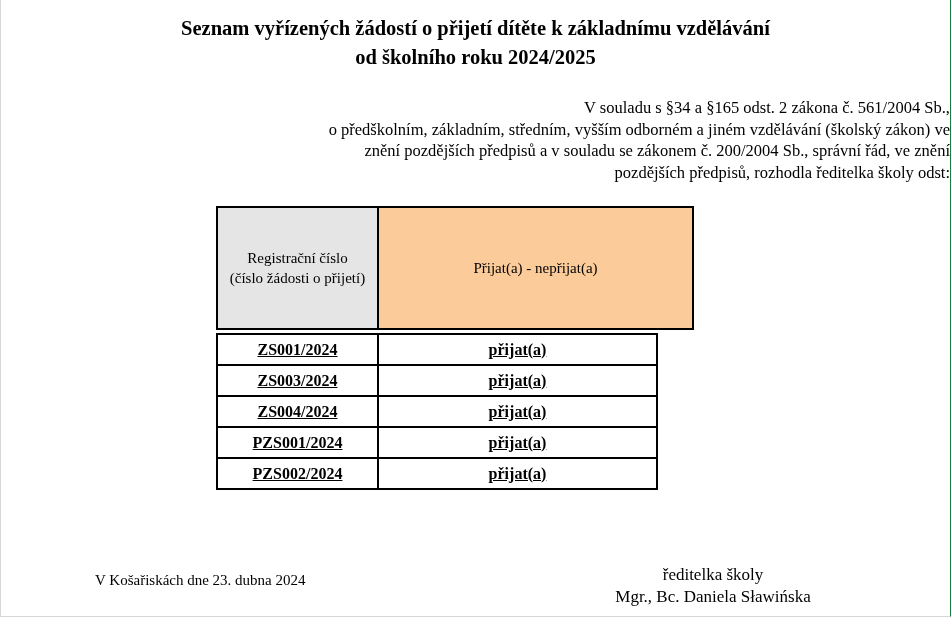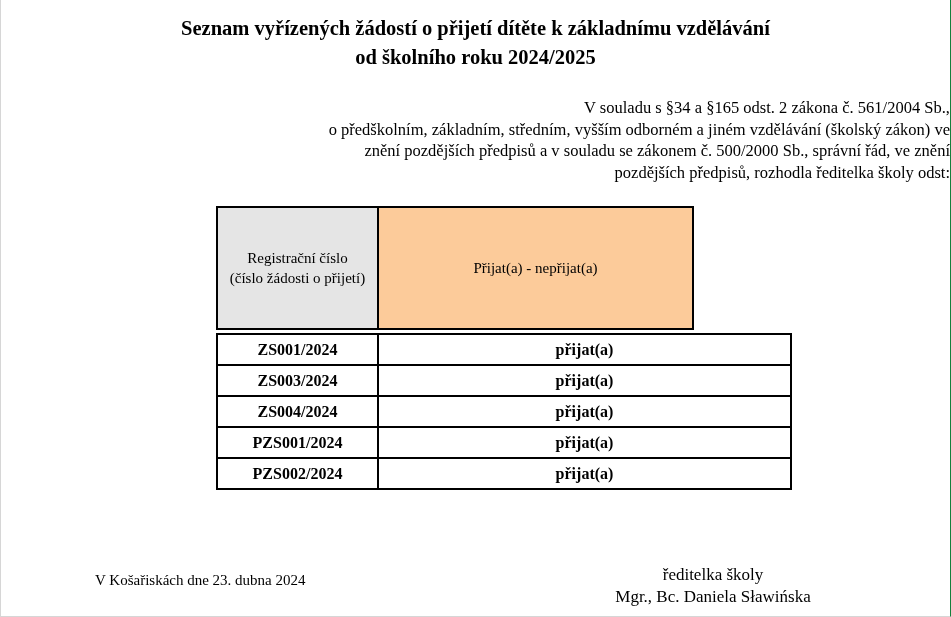--- a/index.html
+++ b/index.html
@@ -54,23 +54,24 @@
     text-align: center;
     vertical-align: middle;
     font-size: 15px;
     line-height: 20px;
     padding: 0;
   }
   table.rows {
     position: absolute;
     left: 215px;
     top: 333px;
-    width: 576px;
+    width: 442px;
     border-collapse: collapse;
     table-layout: fixed;
+    text-decoration: underline;
   }
   table.rows td {
     border: 2px solid #000000;
     height: 29px;
     text-align: center;
     vertical-align: middle;
     font-size: 16px;
     font-weight: bold;
     padding: 0;
   }
@@ -98,21 +99,21 @@
 <div class="page">
 
   <div class="doc-title">
     <div>Seznam vyřízených žádostí o přijetí dítěte k základnímu vzdělávání</div>
     <div>od školního roku 2024/2025</div>
   </div>
 
   <div class="intro">
     <div>V souladu s §34 a §165 odst. 2 zákona č. 561/2004 Sb.,</div>
     <div>o předškolním, základním, středním, vyšším odborném a jiném vzdělávání (školský zákon) ve</div>
-    <div>znění pozdějších předpisů a v souladu se zákonem č. 500/2000 Sb., správní řád, ve znění</div>
+    <div>znění pozdějších předpisů a v souladu se zákonem č. 200/2004 Sb., správní řád, ve znění</div>
     <div>pozdějších předpisů, rozhodla ředitelka školy odst:</div>
   </div>
 
   <table class="hdr">
     <tbody>
       <tr>
         <td class="col-reg" style="background-color: #e5e5e5;">
           <div>Registrační číslo</div>
           <div>(číslo žádosti o přijetí)</div>
         </td>

